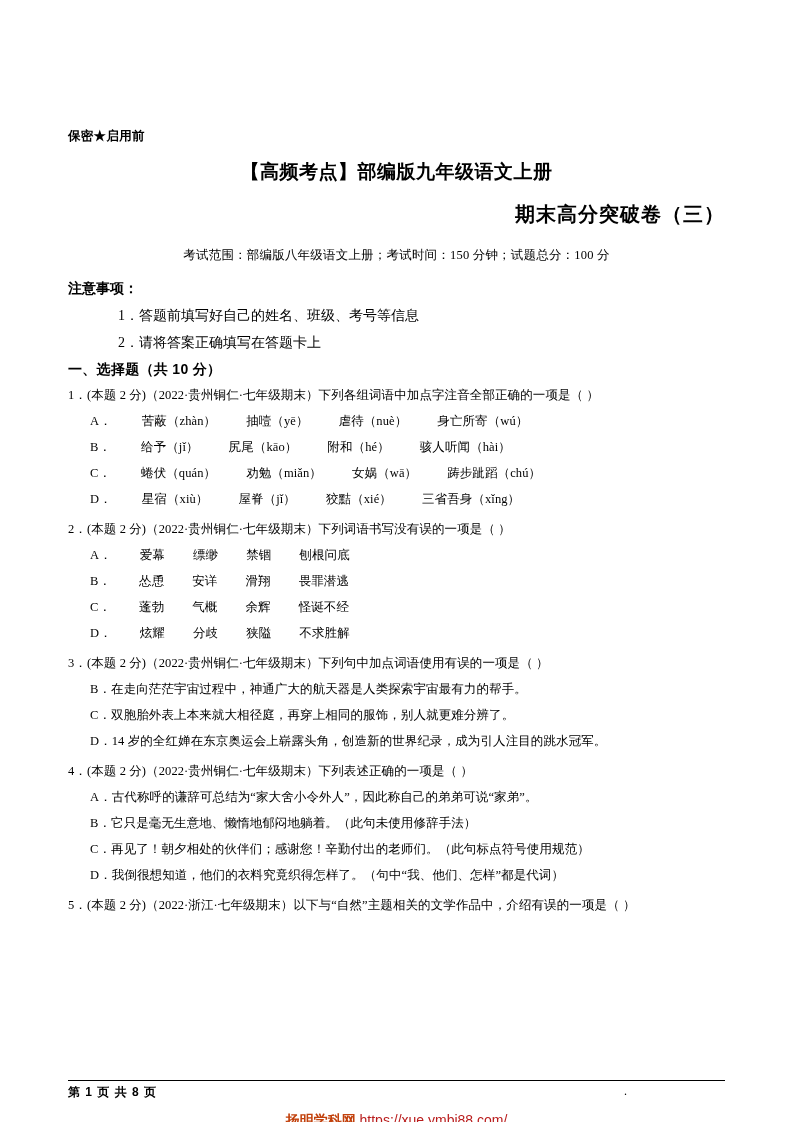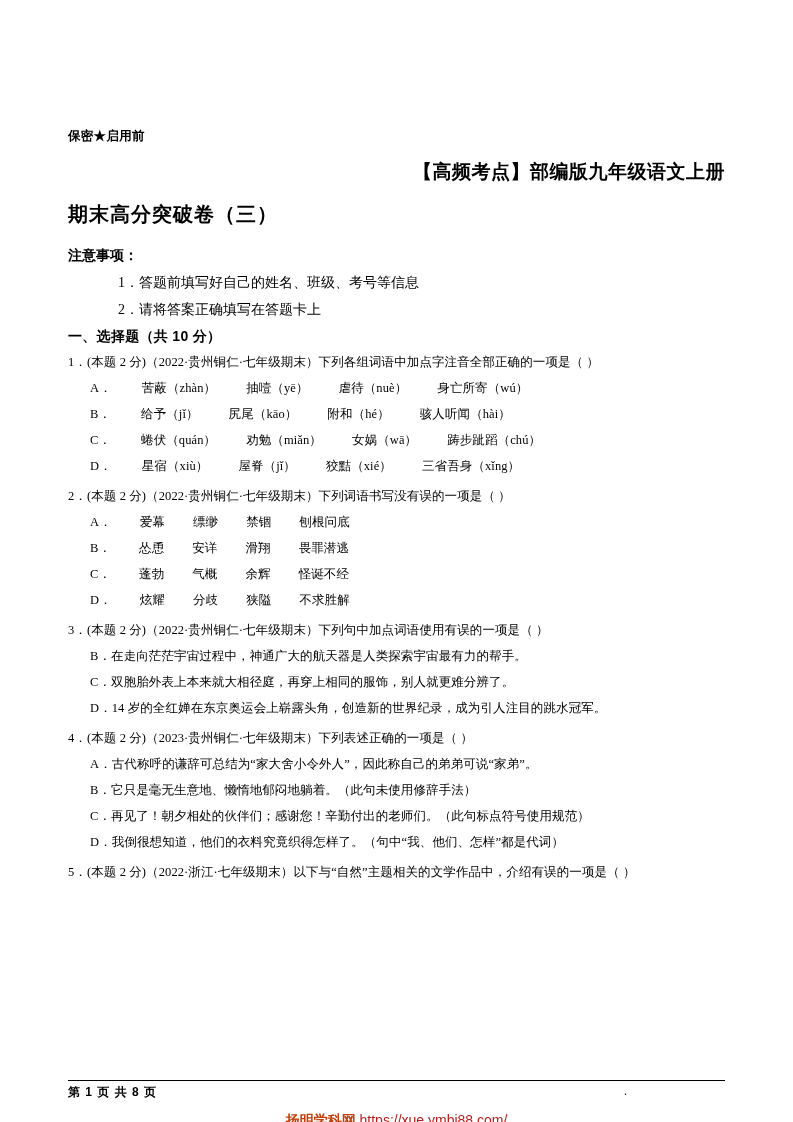--- a/index.html
+++ b/index.html
@@ -29,29 +29,29 @@
     left: 68px;
     font-size: 12.5px;
     font-weight: bold;
     font-family: "Liberation Sans", sans-serif;
     letter-spacing: 0.3px;
   }
   .content {
     padding-top: 131px;
   }
   .title1 {
-    text-align: right;
+    text-align: center;
     font-size: 19px;
     font-weight: bold;
     font-family: "Liberation Sans", sans-serif;
     letter-spacing: 0.5px;
     margin: 0 0 16px 0;
   }
   .title2 {
-    text-align: left;
+    text-align: right;
     font-size: 20px;
     font-weight: bold;
     font-family: "Liberation Sans", sans-serif;
     letter-spacing: 1px;
     margin: 0 0 19px 0;
   }
   .scope {
     text-align: center;
     font-size: 12.5px;
     margin: 0 0 16px 0;
@@ -140,20 +140,21 @@
 <body>
 
 <div class="page">
 
   <div class="secret">保密★启用前</div>
 
   <div class="content">
 
     <div class="title1">【高频考点】部编版九年级语文上册</div>
     <div class="title2">期末高分突破卷（三）</div>
+    <div class="scope">考试范围：部编版八年级语文上册；考试时间：150 分钟；试题总分：100 分</div>
 
     <div class="notice-head">注意事项：</div>
     <div class="notice-item">1．答题前填写好自己的姓名、班级、考号等信息</div>
     <div class="notice-item">2．请将答案正确填写在答题卡上</div>
 
     <div class="section-head">一、选择题（共 10 分）</div>
 
     <div class="q-stem">1．(本题 2 分)（2022·贵州铜仁·七年级期末）下列各组词语中加点字注音全部正确的一项是（    ）</div>
     <div class="q-opt opt-cols">
       <span class="opt-label">A．</span><span>苦蔽（zhàn）</span><span>抽噎（yē）</span><span>虐待（nuè）</span><span>身亡所寄（wú）</span>
@@ -186,21 +187,21 @@
     <div class="q-opt">
       <span class="opt-label">B．</span><span>在走向茫茫宇宙过程中，神通广大的航天器是人类探索宇宙最有力的帮手。</span>
     </div>
     <div class="q-opt">
       <span class="opt-label">C．</span><span>双胞胎外表上本来就大相径庭，再穿上相同的服饰，别人就更难分辨了。</span>
     </div>
     <div class="q-opt gap-lg">
       <span class="opt-label">D．</span><span>14 岁的全红婵在东京奥运会上崭露头角，创造新的世界纪录，成为引人注目的跳水冠军。</span>
     </div>
 
-    <div class="q-stem">4．(本题 2 分)（2023·贵州铜仁·七年级期末）下列表述正确的一项是（    ）</div>
+    <div class="q-stem">4．(本题 2 分)（2022·贵州铜仁·七年级期末）下列表述正确的一项是（    ）</div>
     <div class="q-opt">
       <span class="opt-label">A．</span><span>古代称呼的谦辞可总结为“家大舍小令外人”，因此称自己的弟弟可说“家弟”。</span>
     </div>
     <div class="q-opt">
       <span class="opt-label">B．</span><span>它只是毫无生意地、懒惰地郁闷地躺着。（此句未使用修辞手法）</span>
     </div>
     <div class="q-opt">
       <span class="opt-label">C．</span><span>再见了！朝夕相处的伙伴们；感谢您！辛勤付出的老师们。（此句标点符号使用规范）</span>
     </div>
     <div class="q-opt gap-lg">

